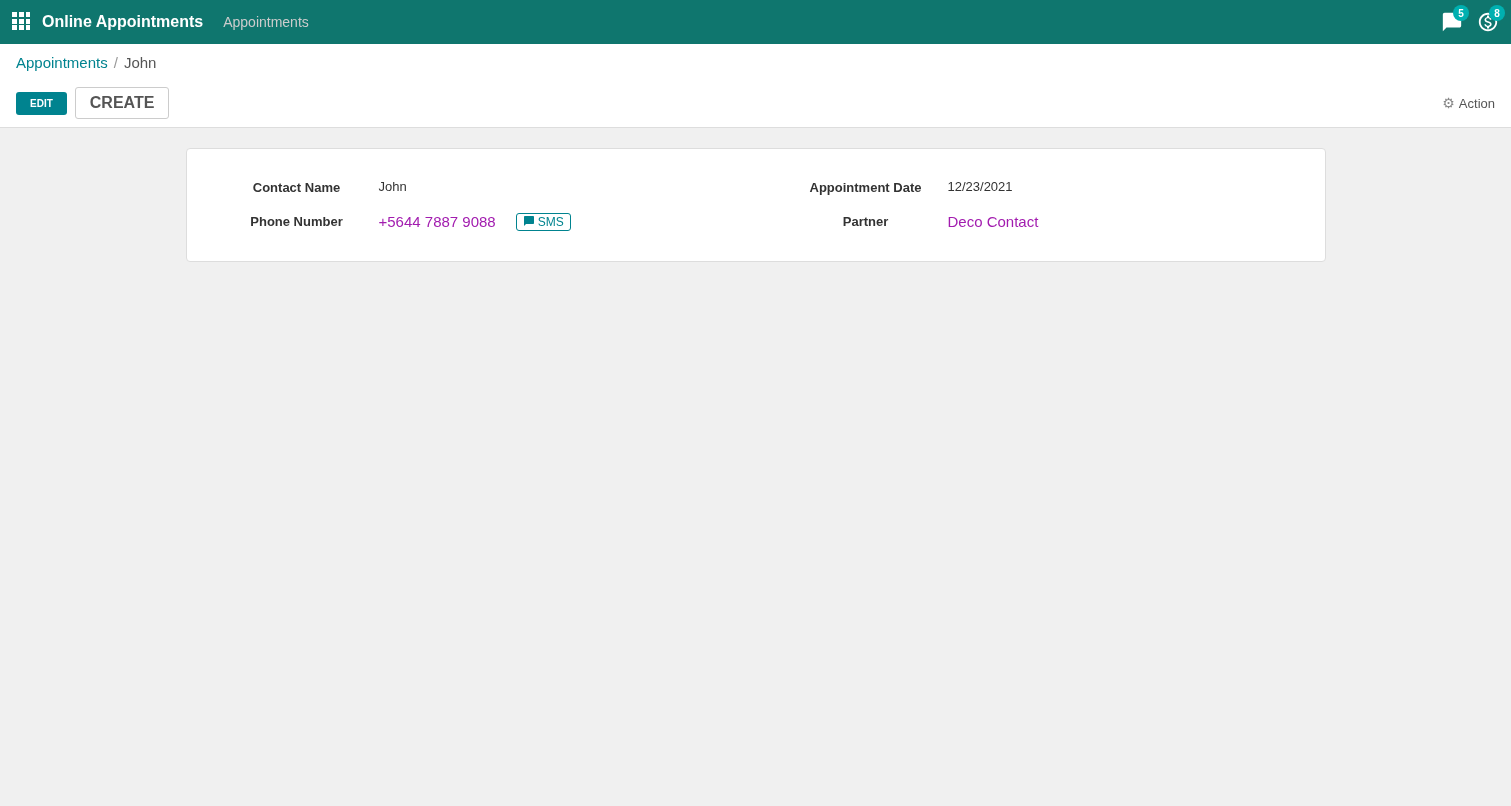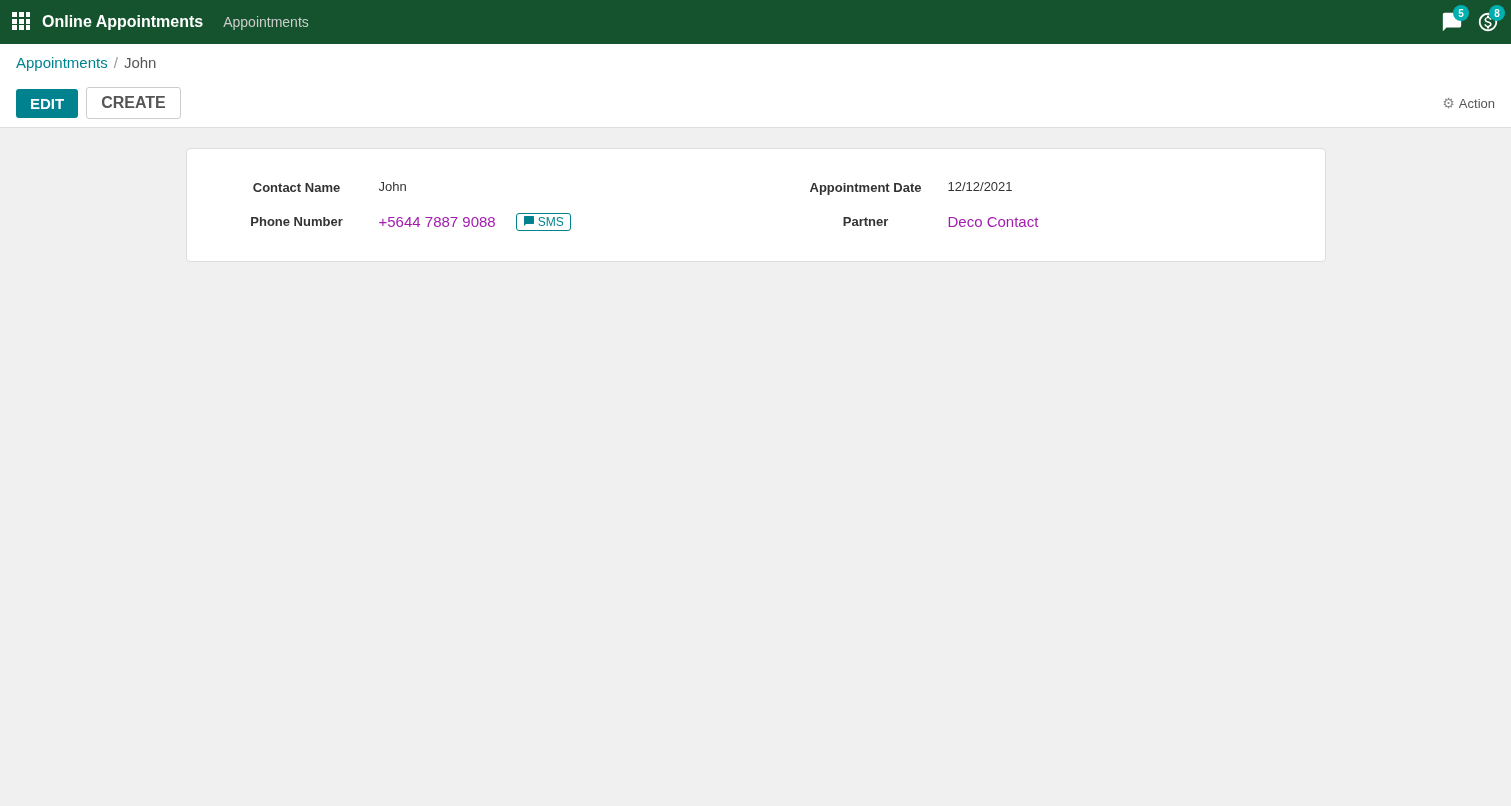--- a/index.html
+++ b/index.html
@@ -1,20 +1,20 @@
 <!DOCTYPE html>
 <html><head>
   <meta charset="utf-8">
   <style>
     * { box-sizing: border-box; margin: 0; padding: 0; }
     body { font-family: Arial, sans-serif; font-size: 14px; background: #f0f0f0; color: #333; }
 
     
     .topnav {
-      background: #14532d;
+      background: #0f766e;
       height: 44px;
       display: flex;
       align-items: center;
       padding: 0 12px;
       color: white;
     }
     .topnav-grid-icon {
       margin-right: 12px;
       cursor: pointer;
     }
@@ -92,21 +92,21 @@
       display: flex;
       align-items: center;
       padding: 8px 0;
       gap: 8px;
     }
     .btn-edit {
       background: #00838f;
       color: white;
       border: none;
       padding: 6px 14px;
-      font-size: 15px;
+      font-size: 10px;
       font-weight: 600;
       border-radius: 3px;
       cursor: pointer;
     }
     .btn-create {
       background: white;
       color: #555;
       border: 1px solid #ccc;
       padding: 6px 14px;
       font-size: 16px;
@@ -262,21 +262,21 @@
                 <path d="M20 2H4c-1.1 0-2 .9-2 2v18l4-4h14c1.1 0 2-.9 2-2V4c0-1.1-.9-2-2-2z"></path>
               </svg>
             <span>SMS</span>
           </span>
         </div>
       </div>
 
       <div class="form-section">
         <div class="form-row">
           <span class="form-label">Appointment Date</span>
-          <span class="form-value">12/12/2021</span>
+          <span class="form-value">12/23/2021</span>
         </div>
         <div class="form-row">
           <span class="form-label">Partner</span>
           <span class="form-value-link">Deco Contact</span>
         </div>
       </div>
     </div>
   </div>
 </div>
 

